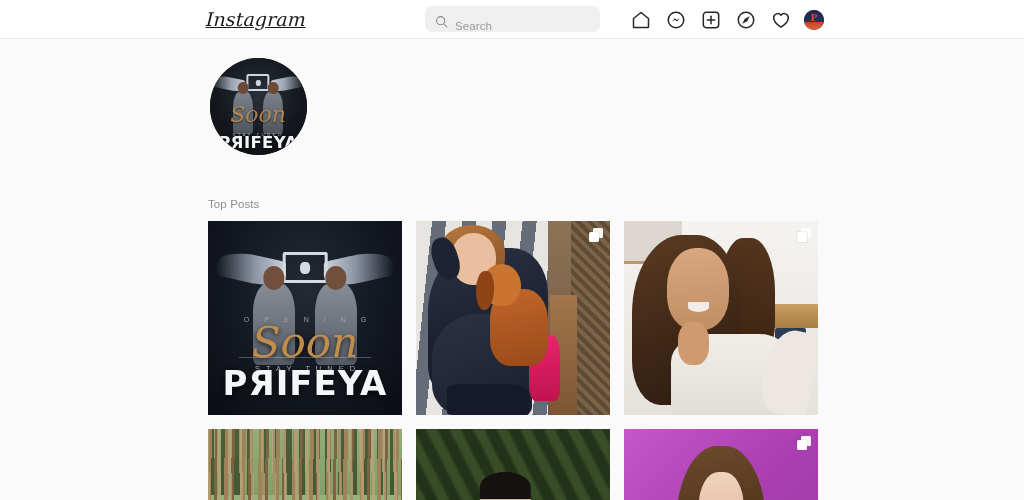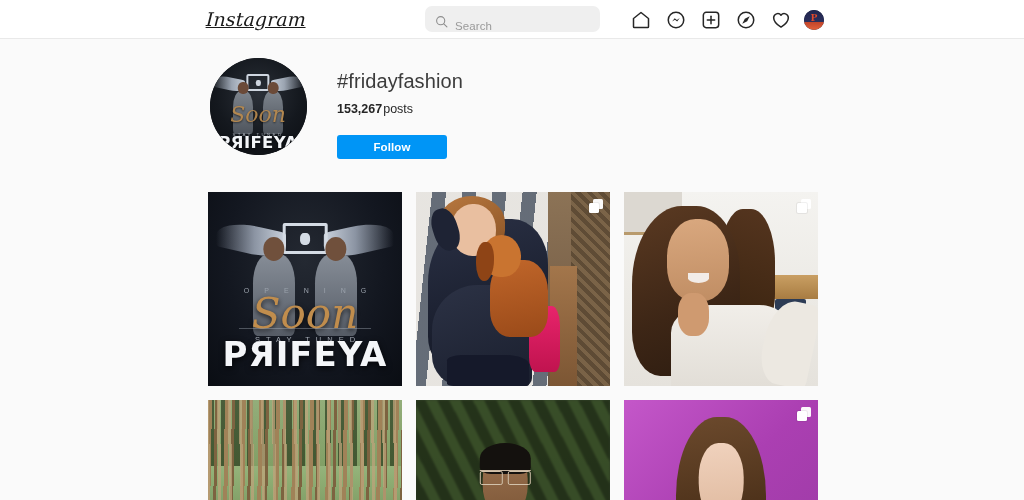--- a/index.html
+++ b/index.html
@@ -719,31 +719,23 @@
             <span class="pf-emblem"></span>
             <span class="pf-person a"></span>
             <span class="pf-person b"></span>
             <span class="pf-soon">Soon</span>
             <span class="pf-tuned">STAY TUNED</span>
             <span class="pf-name">PЯIFEYA</span>
           </div>
         </div>
       </div>
 
-      <div class="profile-info">
-        <h1 class="hashtag-title">#fridayfashion</h1>
-
-        <div class="post-count">
-          <span class="num">153,267</span><span class="lbl">posts</span>
-        </div>
-
-        <button class="follow-btn">Follow</button>
-      </div>
     </div>
 
+    <div class="section-label">Top Posts</div>
 
     <div class="grid">
 
       <div class="tile">
         <div class="art t1">
           <span class="wing l"></span>
           <span class="wing r"></span>
           <span class="emblem"></span>
           <span class="person a"></span>
           <span class="person b"></span>

